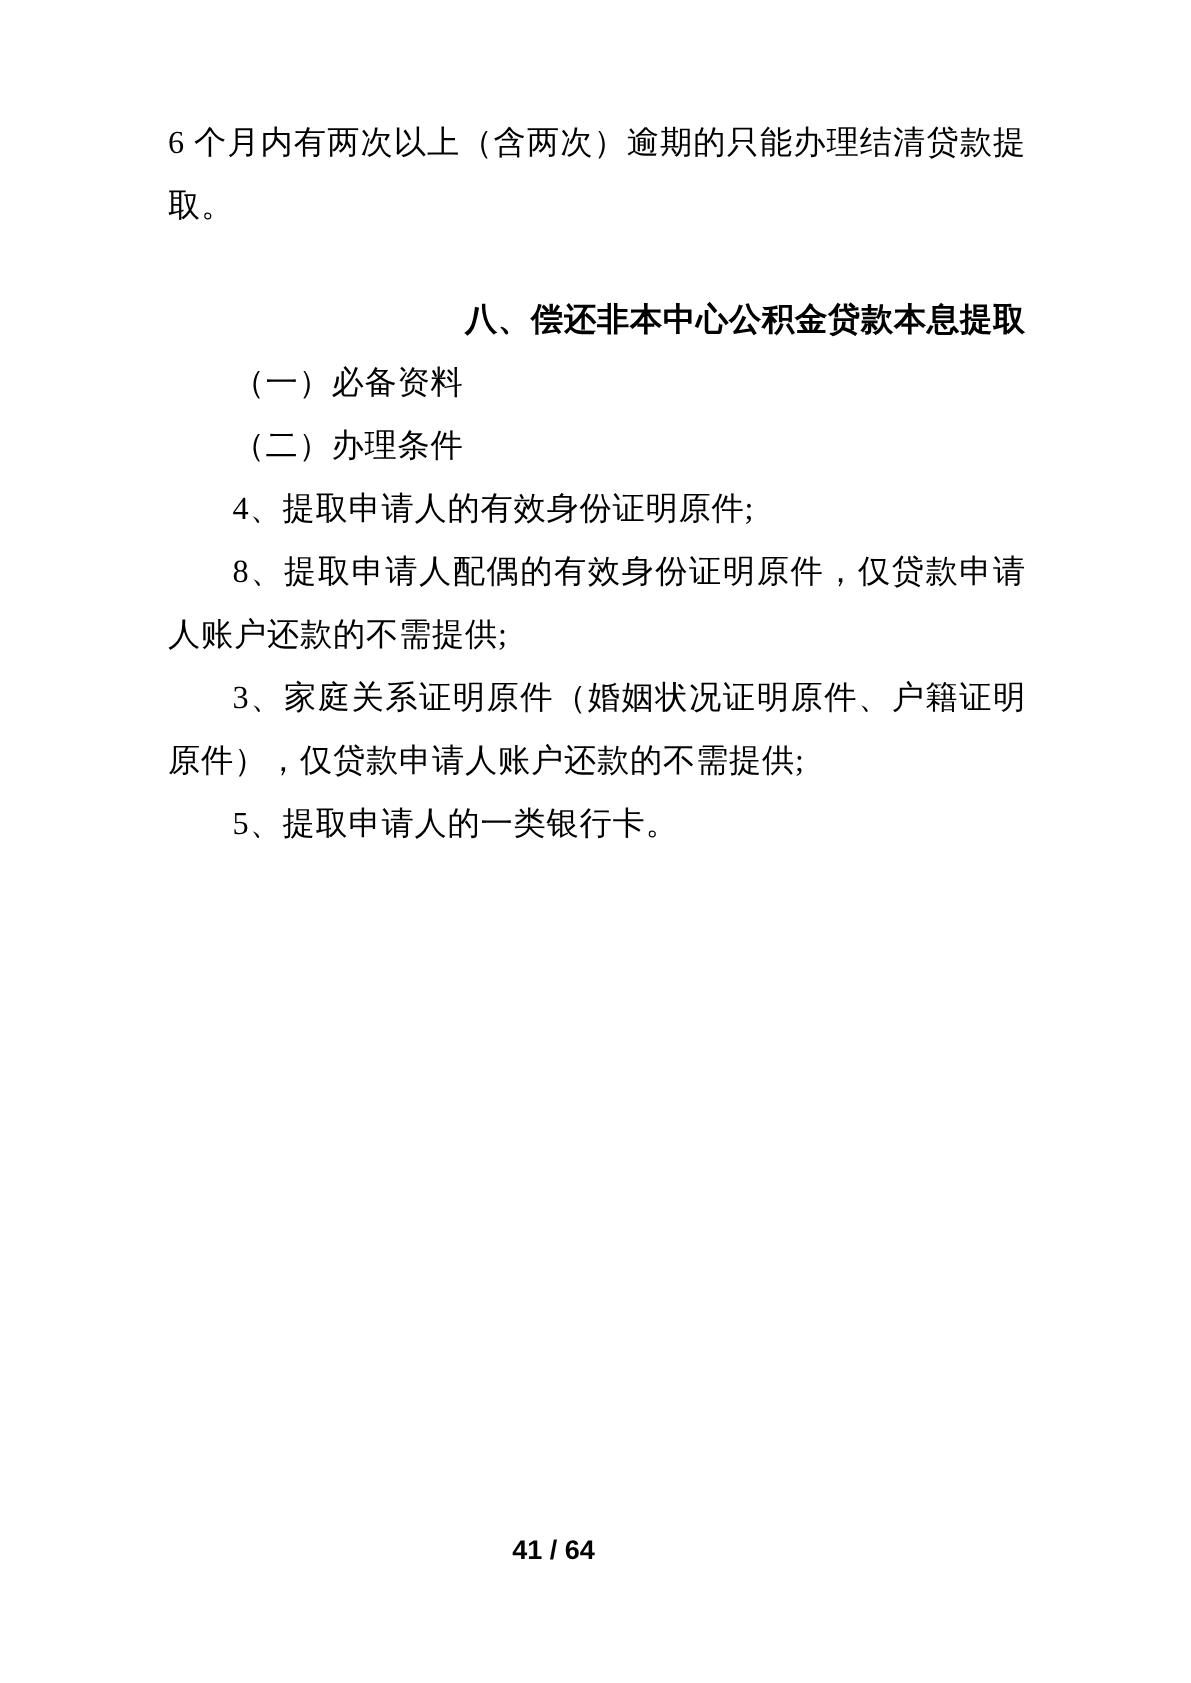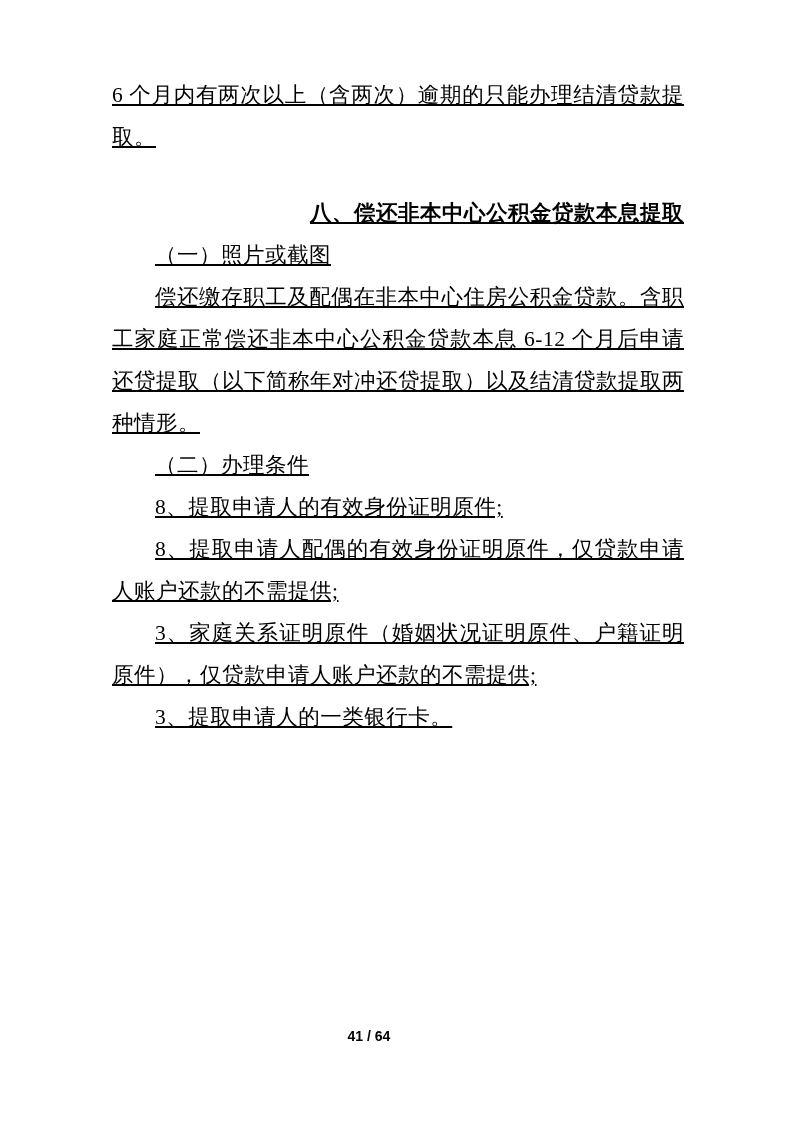--- a/index.html
+++ b/index.html
@@ -14,21 +14,20 @@
     color: #000000;
     overflow: hidden;
   }
   .page {
     position: relative;
     box-sizing: border-box;
     width: 794px;
     height: 1122px;
     padding: 74px 110px 0 112px;
     background: #ffffff;
-    text-decoration: underline;
   }
   .para {
     font-size: 21.5px;
     line-height: 42px;
     text-align: justify;
     margin: 0;
     letter-spacing: 0.5px;
   }
   .para.indent {
     text-indent: 2em;
@@ -39,43 +38,42 @@
     margin-top: 34px;
   }
   .footer {
     position: absolute;
     left: 0;
     bottom: 78px;
     width: 738px;
     text-align: center;
     font-family: "Liberation Sans", "DejaVu Sans", sans-serif;
     font-weight: bold;
-    font-size: 14px;
+    font-size: 18px;
     color: #000000;
   }
 </style>
 </head>
 <body>
 
 <div class="page">
 
   <p class="para">6 个月内有两次以上（含两次）逾期的只能办理结清贷款提取。</p>
 
   <p class="para heading indent">八、偿还非本中心公积金贷款本息提取</p>
 
-  <p class="para indent">（一）照片或截图</p>
+  <p class="para indent">（一）必备资料</p>
 
-  <p class="para indent">偿还缴存职工及配偶在非本中心住房公积金贷款。含职工家庭正常偿还非本中心公积金贷款本息 6-12 个月后申请还贷提取（以下简称年对冲还贷提取）以及结清贷款提取两种情形。</p>
 
   <p class="para indent">（二）办理条件</p>
 
-  <p class="para indent">8、提取申请人的有效身份证明原件;</p>
+  <p class="para indent">4、提取申请人的有效身份证明原件;</p>
 
   <p class="para indent">8、提取申请人配偶的有效身份证明原件，仅贷款申请人账户还款的不需提供;</p>
 
   <p class="para indent">3、家庭关系证明原件（婚姻状况证明原件、户籍证明原件），仅贷款申请人账户还款的不需提供;</p>
 
 
-  <p class="para indent">3、提取申请人的一类银行卡。</p>
+  <p class="para indent">5、提取申请人的一类银行卡。</p>
 
   <div class="footer">41 / 64</div>
 
 </div>
 
 </body></html>

